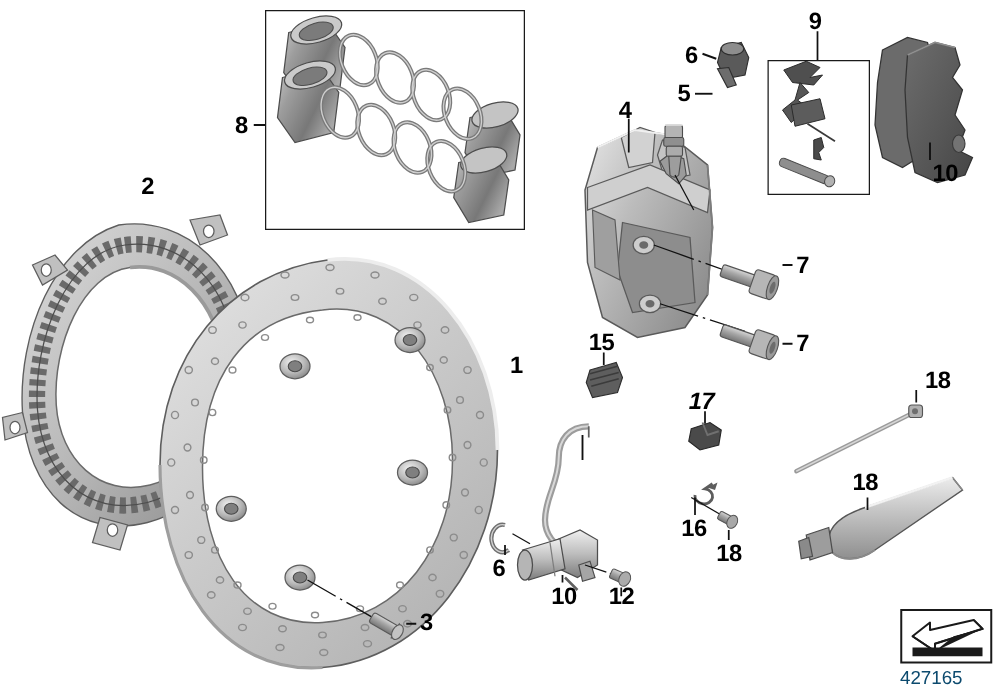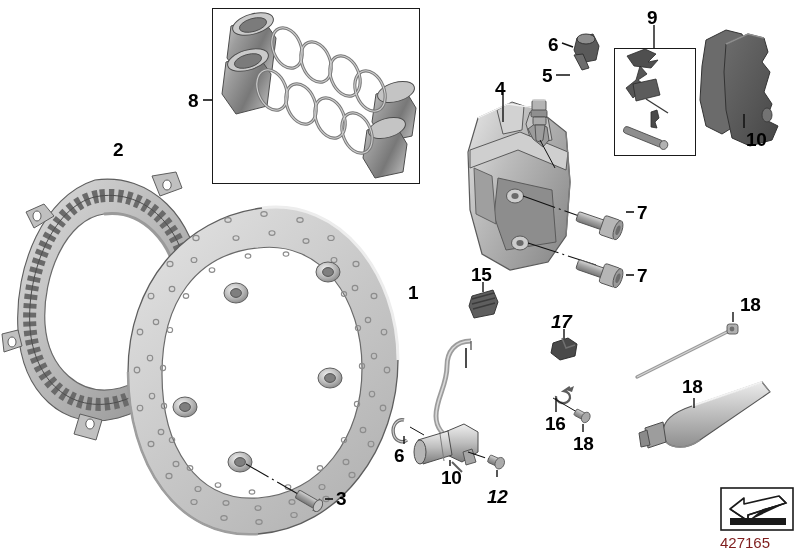--- a/index.html
+++ b/index.html
@@ -4,21 +4,21 @@
 <style>
   html,body{margin:0;padding:0;background:#ffffff;}
   body{width:800px;height:560px;overflow:hidden;
        font-family:"Liberation Sans",sans-serif;}
   #stage{position:relative;width:800px;height:560px;background:#fff;}
   svg.layer{position:absolute;left:0;top:0;width:800px;height:560px;}
   .callout{position:absolute;font-family:"Liberation Sans",sans-serif;
            font-weight:bold;font-size:19px;color:#000;line-height:1;
            letter-spacing:-0.3px;white-space:nowrap;}
   .partnum{position:absolute;left:697px;top:534px;width:96px;text-align:center;
-           font-family:"Liberation Sans",sans-serif;font-size:15px;color:#7f1d1d;}
+           font-family:"Liberation Sans",sans-serif;font-size:15px;color:#0c4a6e;}
   .grpbox{position:absolute;border:1.6px solid #1a1a1a;background:transparent;}
 </style>
 </head>
 <body>
 
 <div id="stage">
 
   <svg class="layer" viewBox="0 0 800 560">
     <defs>
       <linearGradient id="gMetal" x1="0" y1="0" x2="1" y2="1">
@@ -458,21 +458,21 @@
   <div class="callout" style="left:336px;top:489px;">3</div>
   <div class="callout" style="left:495px;top:79px;">4</div>
   <div class="callout" style="left:542px;top:66px;">5</div>
   <div class="callout" style="left:548px;top:35px;">6</div>
   <div class="callout" style="left:637px;top:203px;">7</div>
   <div class="callout" style="left:637px;top:266px;">7</div>
   <div class="callout" style="left:188px;top:91px;">8</div>
   <div class="callout" style="left:647px;top:8px;">9</div>
   <div class="callout" style="left:746px;top:130px;text-align:center;">10</div>
   <div class="callout" style="left:441px;top:468px;">10</div>
-  <div class="callout" style="left:487px;top:487px;font-style:italic;">12</div>
+  <div class="callout" style="left:487px;top:468px;">12</div>
   <div class="callout" style="left:394px;top:446px;">6</div>
   <div class="callout" style="left:471px;top:265px;">15</div>
   <div class="callout" style="left:545px;top:414px;">16</div>
   <div class="callout" style="left:573px;top:434px;">18</div>
   <div class="callout" style="left:551px;top:312px;font-style:italic;">17</div>
   <div class="callout" style="left:724px;top:295px;margin-left:16px;">18</div>
   <div class="callout" style="left:682px;top:377px;">18</div>
 
   <div class="partnum">427165</div>
 

